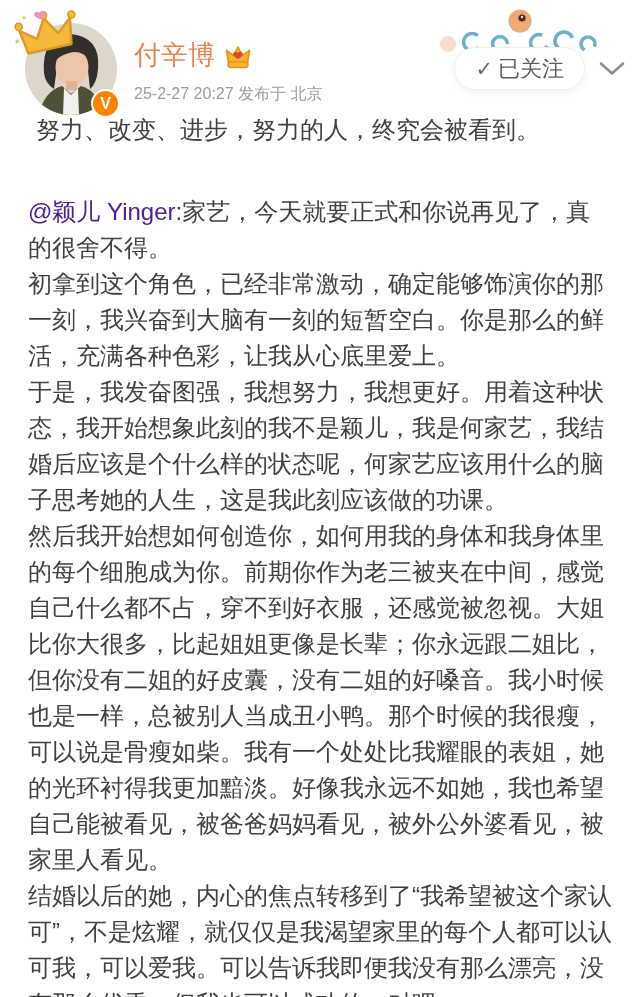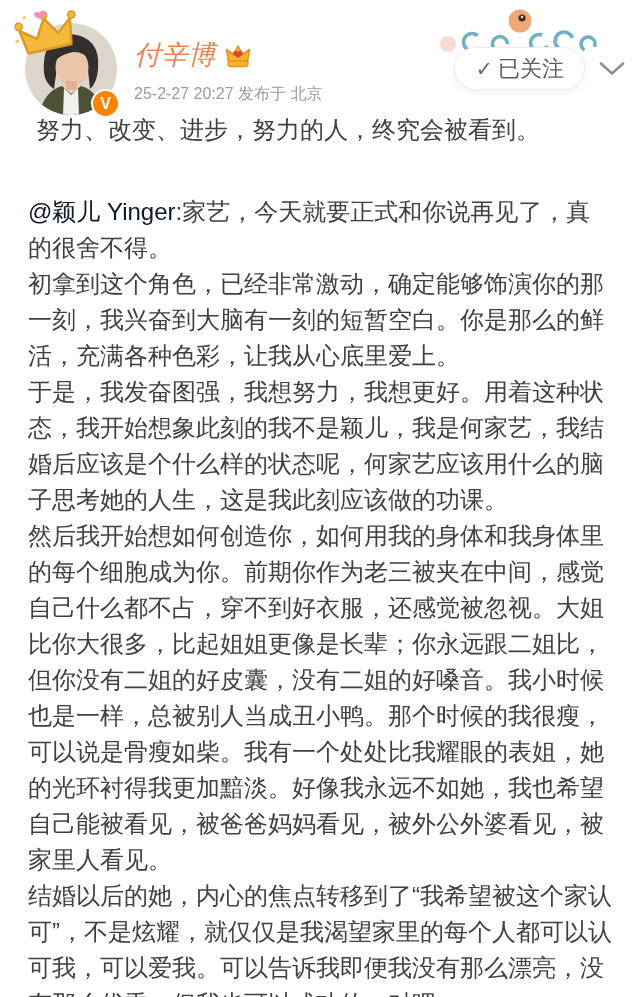--- a/index.html
+++ b/index.html
@@ -23,21 +23,21 @@
   }
   .v-badge {
     position:absolute; right:-3px; bottom:-3px;
     width:29px; height:29px; border-radius:50%;
     background:#ff8200; border:2.5px solid #ffffff;
     color:#ffffff; font-weight:bold; font-size:16px;
     display:flex; align-items:center; justify-content:center;
   }
 
   .user-block { position:absolute; left:134px; top:40px; }
-  .username-row { display:flex; align-items:center; gap:9px;font-style:italic; }
+  .username-row { display:flex; align-items:flex-end; gap:9px; }
   .username { color:#ec8352; font-size:27px; line-height:30px; }
   .member-crown { width:28px; height:26px; margin-top:2px; }
   .timestamp { margin-top:13px; color:#9b9b9b; font-size:16px; line-height:22px; }
 
   
   .pendant { position:absolute; top:8px; right:26px; width:176px; height:50px; z-index:0; }
 
   .follow-row {
     position:absolute; top:47px; right:14px; z-index:2;
     display:flex; align-items:center; gap:13px;
@@ -58,21 +58,21 @@
 
   
   .post-text {
     position:absolute; left:28px; top:112px; width:586px;
     font-size:24px; line-height:36px; color:#404040;
     letter-spacing:0;
     word-break:break-all;
   }
   .headline { margin:0 0 46px 8px; }
   .para { margin:0; }
-  .mention-link { color:#0f172a; text-decoration:none; cursor:pointer; }
+  .mention-link { color:#4c1d95; text-decoration:none; cursor:pointer; }
 </style>
 </head>
 <body>
 
 <div>
 
   <div class="avatar-wrap">
     <svg class="avatar" viewBox="0 0 92 92">
       <rect width="92" height="92" fill="#ddd6cc"></rect>
       <path d="M19 50 Q16 14 46 11 Q76 14 73 46 Q72 60 65 66 L62 38 Q48 28 33 37 L29 66 Q20 60 19 50 Z" fill="#322f2d"></path>

